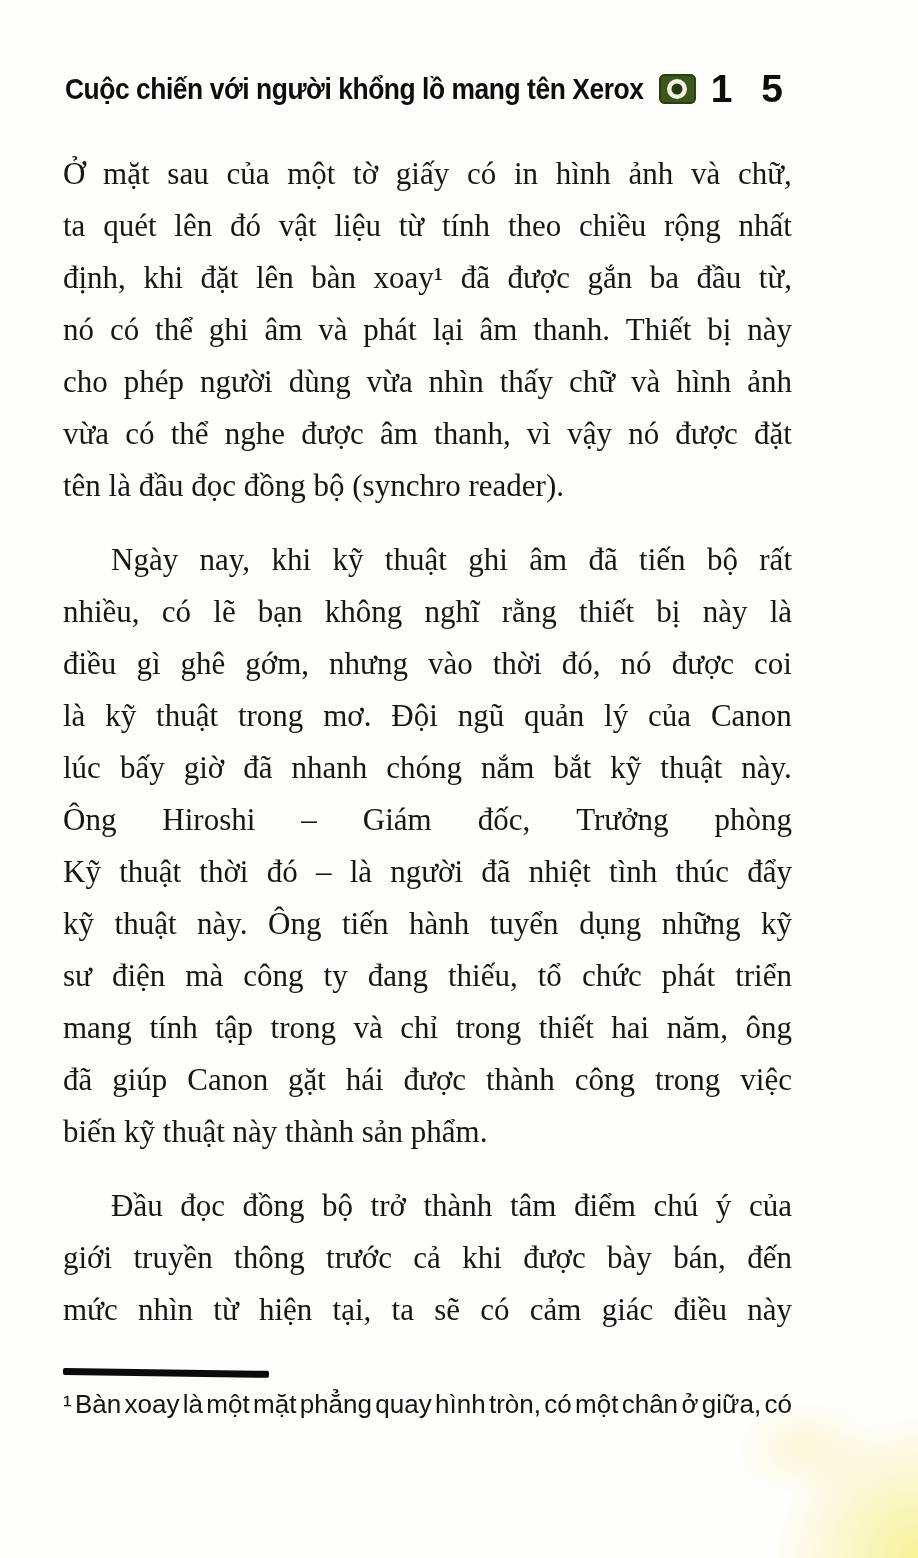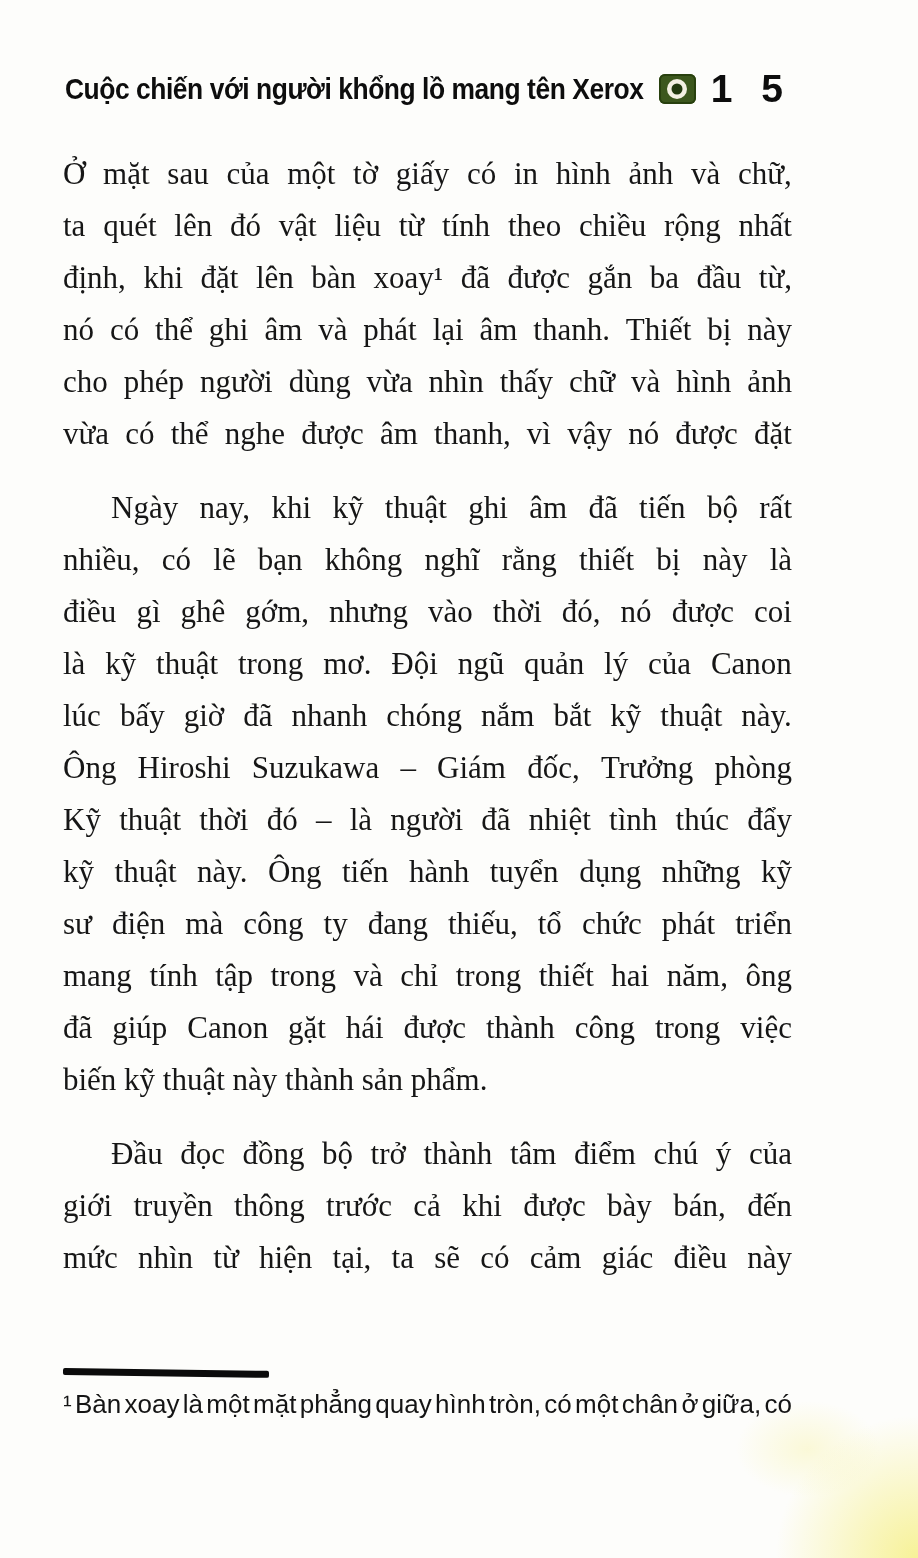--- a/index.html
+++ b/index.html
@@ -166,20 +166,21 @@
           <span>nghe</span>
           <span>được</span>
           <span>âm</span>
           <span>thanh,</span>
           <span>vì</span>
           <span>vậy</span>
           <span>nó</span>
           <span>được</span>
           <span>đặt</span>
         </div>
+        <div class="line plain">tên là đầu đọc đồng bộ (synchro reader).</div>
       </div>
       <div class="para">
         <div class="line indent">
           <span>Ngày</span>
           <span>nay,</span>
           <span>khi</span>
           <span>kỹ</span>
           <span>thuật</span>
           <span>ghi</span>
           <span>âm</span>
@@ -236,21 +237,20 @@
           <span>chóng</span>
           <span>nắm</span>
           <span>bắt</span>
           <span>kỹ</span>
           <span>thuật</span>
           <span>này.</span>
         </div>
         <div class="line">
           <span>Ông</span>
           <span>Hiroshi</span>
-          <span>Suzukawa</span>
           <span>–</span>
           <span>Giám</span>
           <span>đốc,</span>
           <span>Trưởng</span>
           <span>phòng</span>
         </div>
         <div class="line">
           <span>Kỹ</span>
           <span>thuật</span>
           <span>thời</span>

